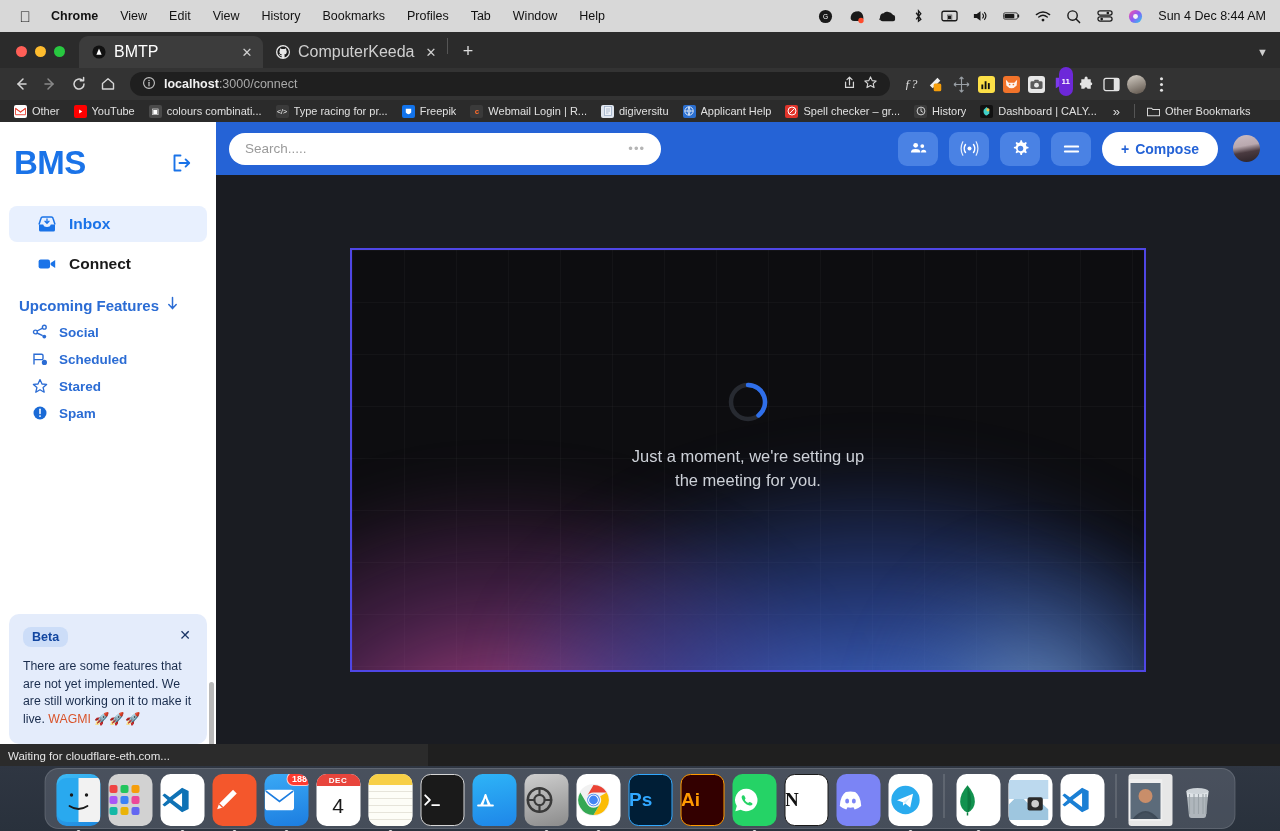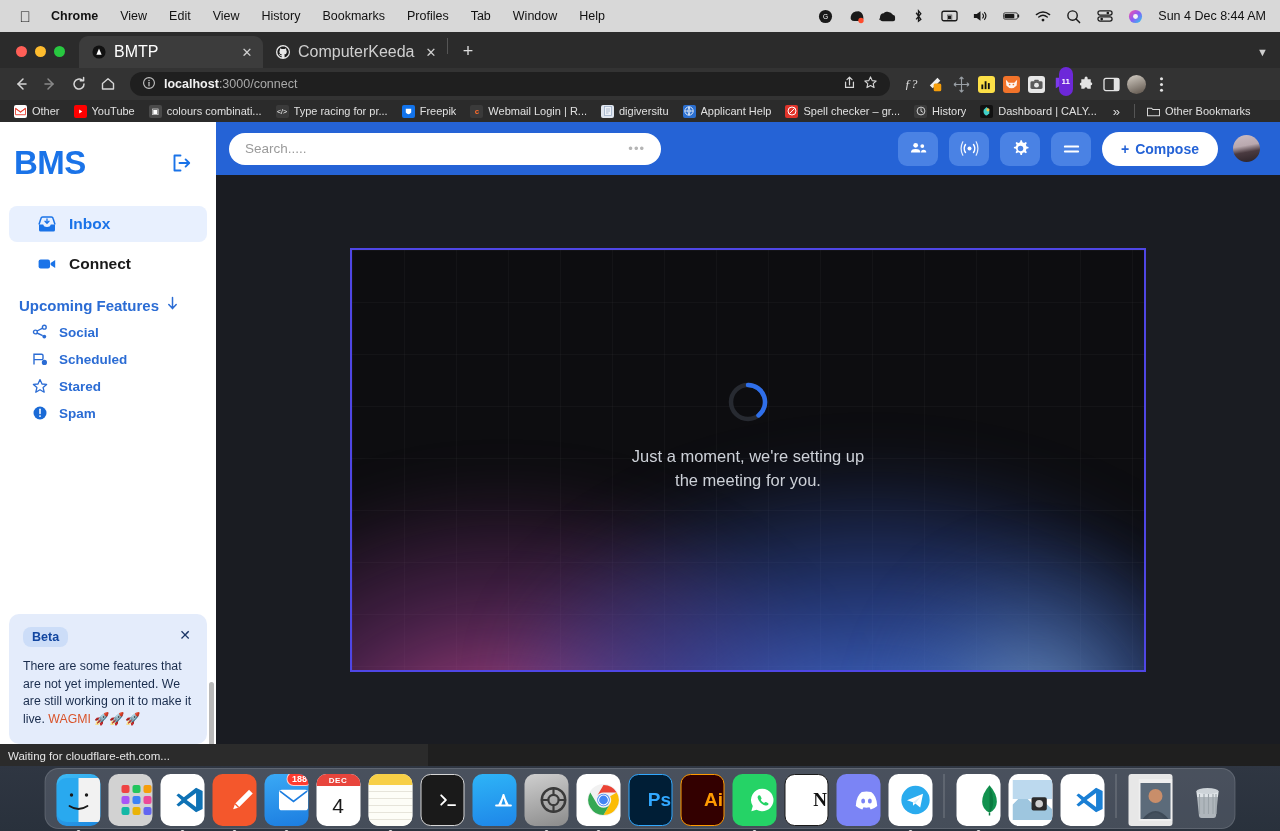--- a/index.html
+++ b/index.html
@@ -162,21 +162,21 @@
     position: absolute; left: 0; top: 766px; width: 1280px; height: 65px;
     background: linear-gradient(180deg,#2f3642 0%,#29313c 100%);
   }
   .dock {
     position: absolute; left: 50%; transform: translateX(-50%); top: 2px;
     height: 61px; background: rgba(150,160,175,0.26);
     border-radius: 14px; display: flex; align-items: flex-start; gap: 7px;
     padding: 5px 10px 0 10px; border: 1px solid rgba(255,255,255,0.13);
   }
   .dk { position: relative; width: 45px; display: flex; flex-direction: column; align-items: center; }
-  .dk-icon { width: 44px; height: 52px; border-radius: 10px; display: flex; align-items: center; justify-content: flex-end; font-size: 20px; color: #fff; overflow: hidden; position: relative; }
+  .dk-icon { width: 44px; height: 52px; border-radius: 10px; display: flex; align-items: center; justify-content: flex-start; font-size: 20px; color: #fff; overflow: hidden; position: relative; }
   .dk-dot { width: 4px; height: 4px; border-radius: 50%; background: #e6e6e6; margin-top: 4px; }
   .dk-dot.off { background: transparent; }
   .dk-badge {
     position: absolute; top: -2px; right: -4px; background: #ff3b30; color: #fff;
     font-size: 9px; font-weight: bold; border-radius: 9px; padding: 1px 4px; min-width: 20px; text-align: center;
     border: 1.5px solid rgba(255,255,255,0.75);
   }
   .dk-sep { width: 1px; height: 44px; background: rgba(255,255,255,0.25); margin: 0 4px; align-self: flex-start; }
 </style>
 </head>

